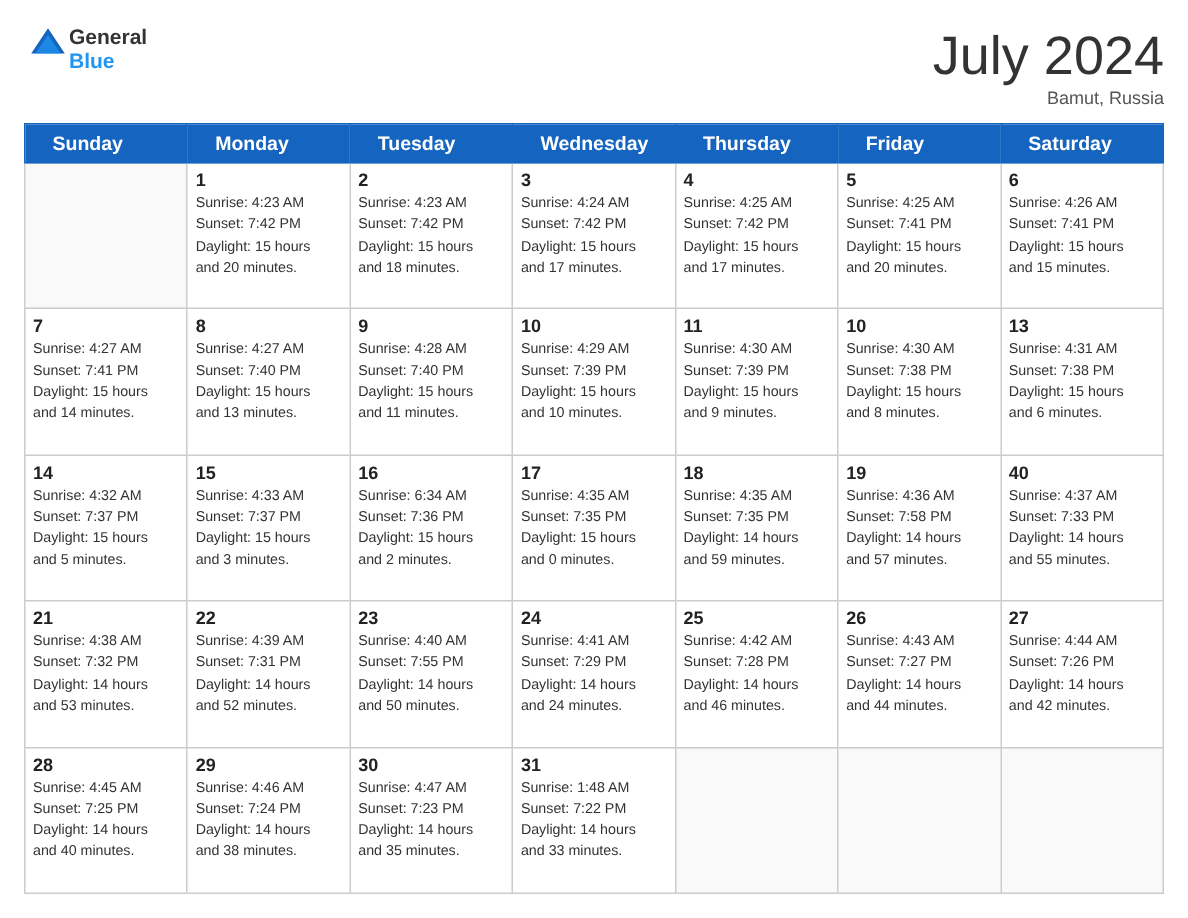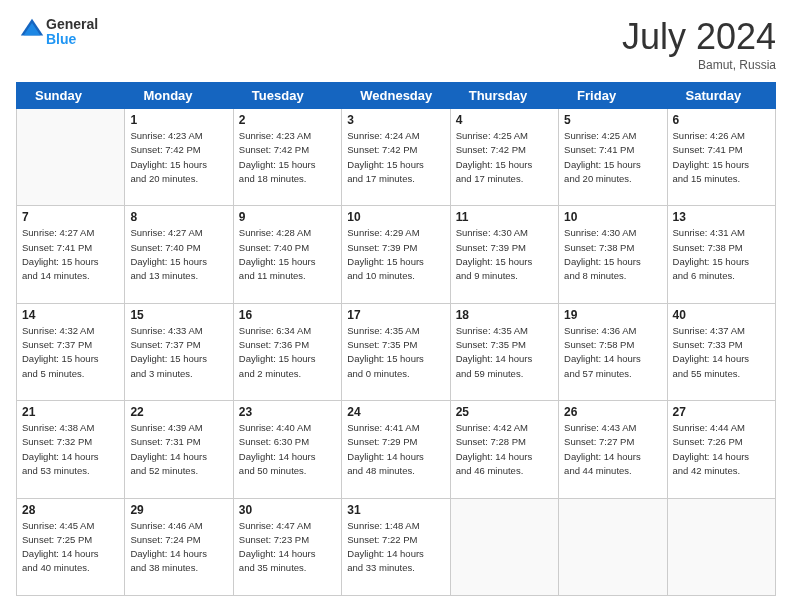--- a/index.html
+++ b/index.html
@@ -322,32 +322,32 @@
               <div>Sunrise: 4:39 AM</div>
               <div>Sunset: 7:31 PM</div>
               <div>Daylight: 14 hours</div>
               <div>and 52 minutes.</div>
             </div>
           </td>
           <td>
             <div class="day-number">23</div>
             <div class="sun-info">
               <div>Sunrise: 4:40 AM</div>
-              <div>Sunset: 6:30 PM</div>
+              <div>Sunset: 7:55 PM</div>
               <div>Daylight: 14 hours</div>
               <div>and 50 minutes.</div>
             </div>
           </td>
           <td>
             <div class="day-number">24</div>
             <div class="sun-info">
               <div>Sunrise: 4:41 AM</div>
               <div>Sunset: 7:29 PM</div>
               <div>Daylight: 14 hours</div>
-              <div>and 48 minutes.</div>
+              <div>and 24 minutes.</div>
             </div>
           </td>
           <td>
             <div class="day-number">25</div>
             <div class="sun-info">
               <div>Sunrise: 4:42 AM</div>
               <div>Sunset: 7:28 PM</div>
               <div>Daylight: 14 hours</div>
               <div>and 46 minutes.</div>
             </div>

